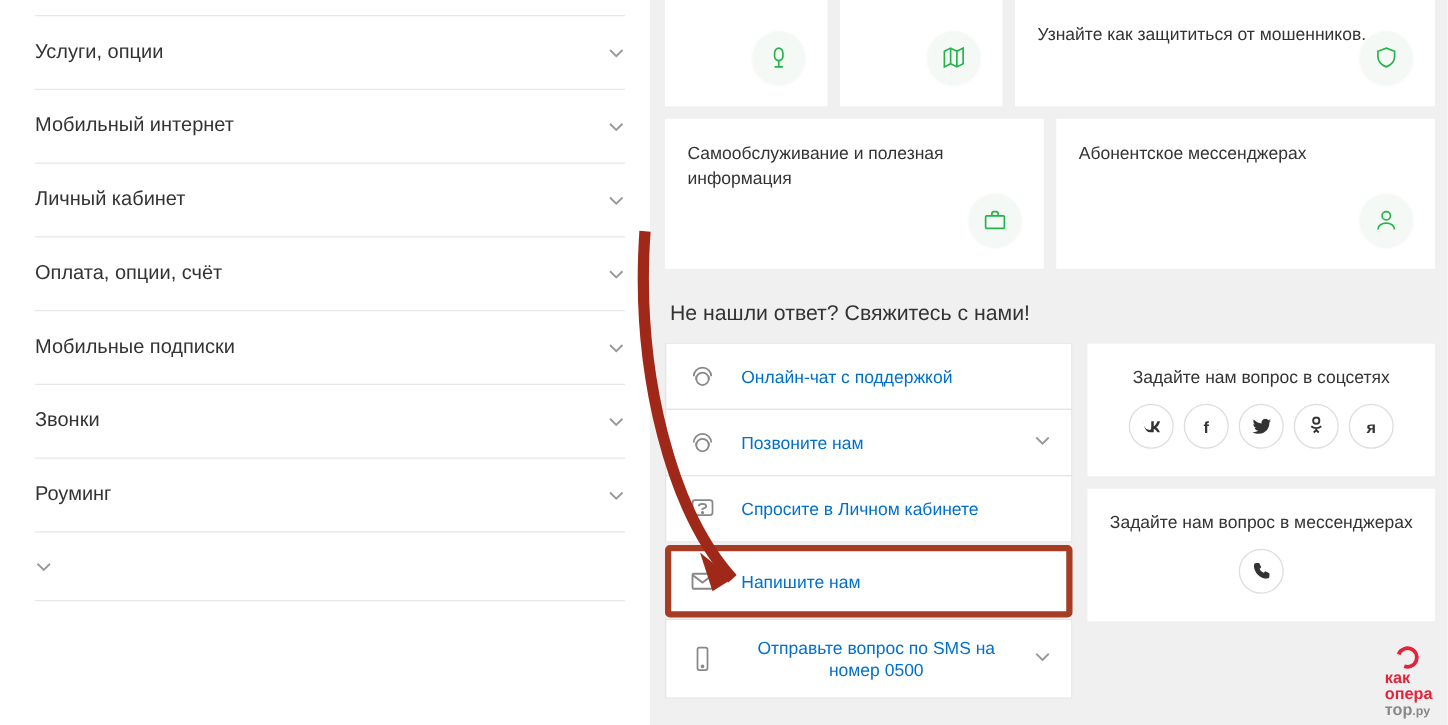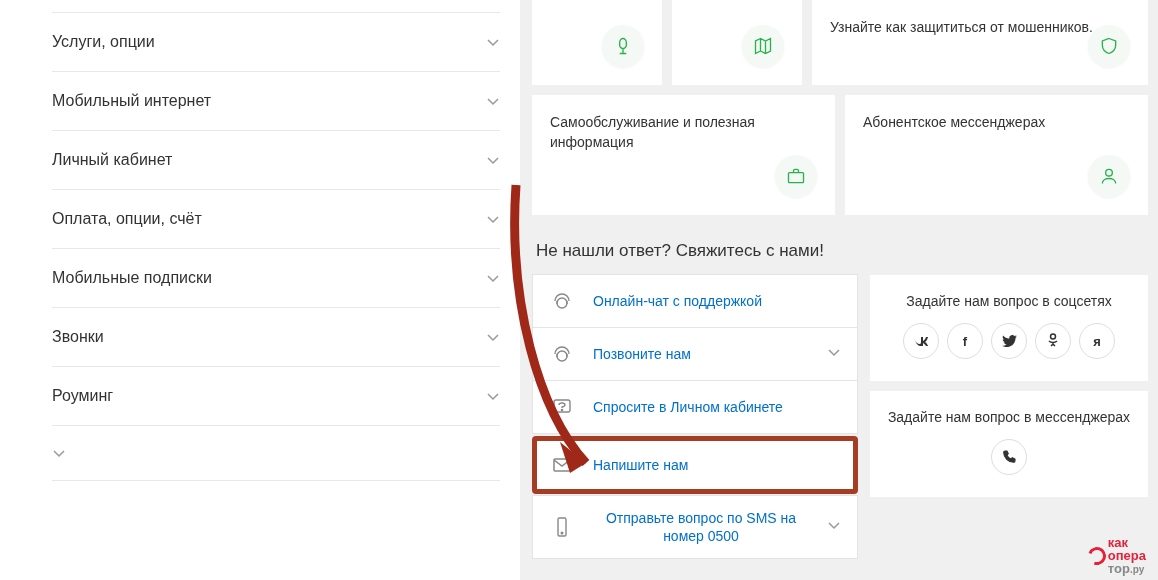--- a/index.html
+++ b/index.html
@@ -1,21 +1,21 @@
 <!DOCTYPE html>
 <html><head>
 <meta charset="utf-8">
 <style>
 * { margin: 0; padding: 0; box-sizing: border-box; }
 body { font-family: -apple-system, BlinkMacSystemFont, "Segoe UI", Arial, sans-serif; background: #fff; width: 1158px; height: 580px; overflow: hidden; position: relative; }
 .container { display: flex; height: 100%; }
 
 
 .sidebar { width: 520px; padding: 0 20px 0 28px; }
-.accordion-item { display: flex; justify-content: space-between; align-items: center; padding: 20px 0; border-bottom: 1px solid #e8e8e8; cursor: pointer; margin-left: 24px; }
+.accordion-item { display: flex; justify-content: space-between; align-items: center; padding: 20px 0; border-bottom: 1px solid #e8e8e8; cursor: pointer; }
 .accordion-item:first-child { border-top: 1px solid #e8e8e8; margin-top: 12px;}
 .accordion-label { font-size: 16px; color: #333; }
 .chevron { width: 14px; height: 14px; position: relative; }
 .chevron svg { stroke: #999; }
 
 
 .main { flex: 1; background: #f0f0f0; padding: 0 10px 10px 12px; display: flex; flex-direction: column; }
 
 .top-cards { display: flex; gap: 10px; margin-bottom: 10px; }
 .card { background: #fff; flex: 1; padding: 18px; position: relative; min-height: 85px; }
@@ -43,21 +43,21 @@
 .social-card { background: #fff; padding: 18px 14px 22px; text-align: center; margin-bottom: 10px; }
 .social-title { font-size: 14px; color: #333; margin-bottom: 14px; }
 .social-icons { display: flex; justify-content: center; gap: 8px; }
 .sbtn { width: 36px; height: 36px; border-radius: 50%; border: 1px solid #ddd; background: #fff; display: flex; align-items: center; justify-content: center; cursor: pointer; font-weight: 700; font-size: 13px; color: #333; }
 .sbtn svg { fill: #333; }
 
 .logo { position: absolute; right: 12px; bottom: 5px; font-size: 13px; line-height: 1; }
 .logo .r { color: #e4233b; font-weight: 700; }
 .logo .g { color: #888; font-weight: 700; }
 .logo .dot { display:inline-block; width:18px; height:18px; border:3px solid #e4233b; border-radius:50%; border-left-color:transparent; transform:rotate(-25deg); vertical-align:middle; margin-right:2px;}
-.logo-wrap { display:flex; align-items:center; }
+.logo-wrap { display:flex; align-items:center;flex-direction:column; }
 
 
 .arrow-overlay { position: absolute; left: 498px; top: 180px; width: 140px; height: 310px; pointer-events: none; z-index: 5; }
 </style>
 </head>
 <body>
 
 <div class="container">
   <div class="sidebar">
     <div class="accordion-item">

